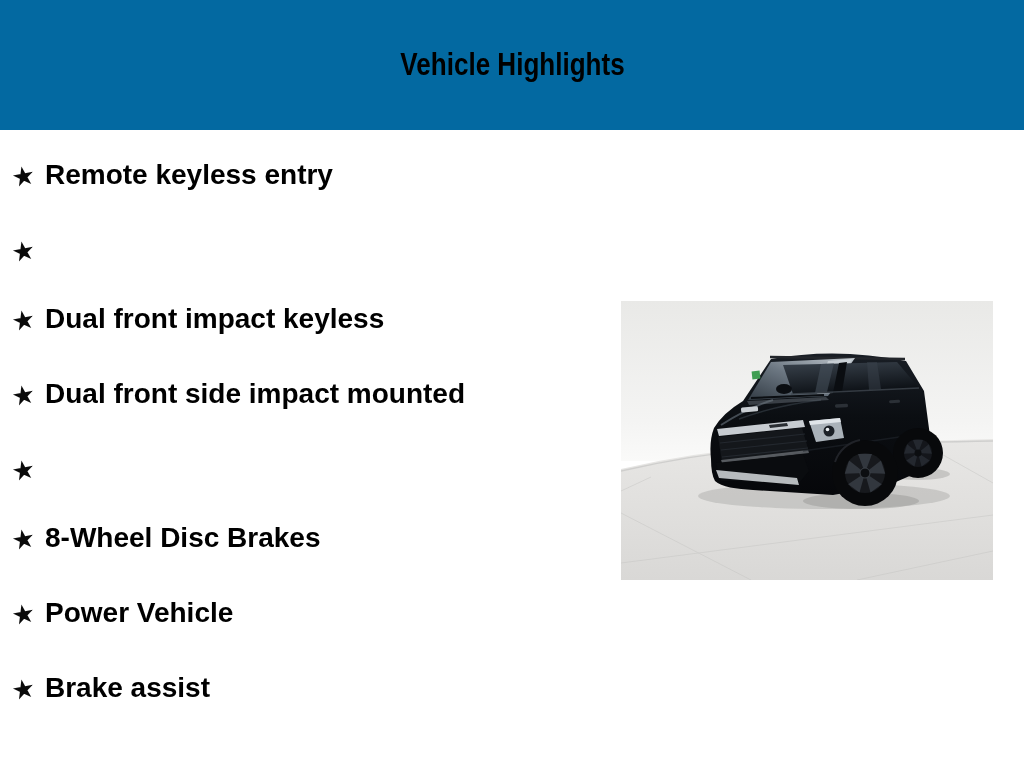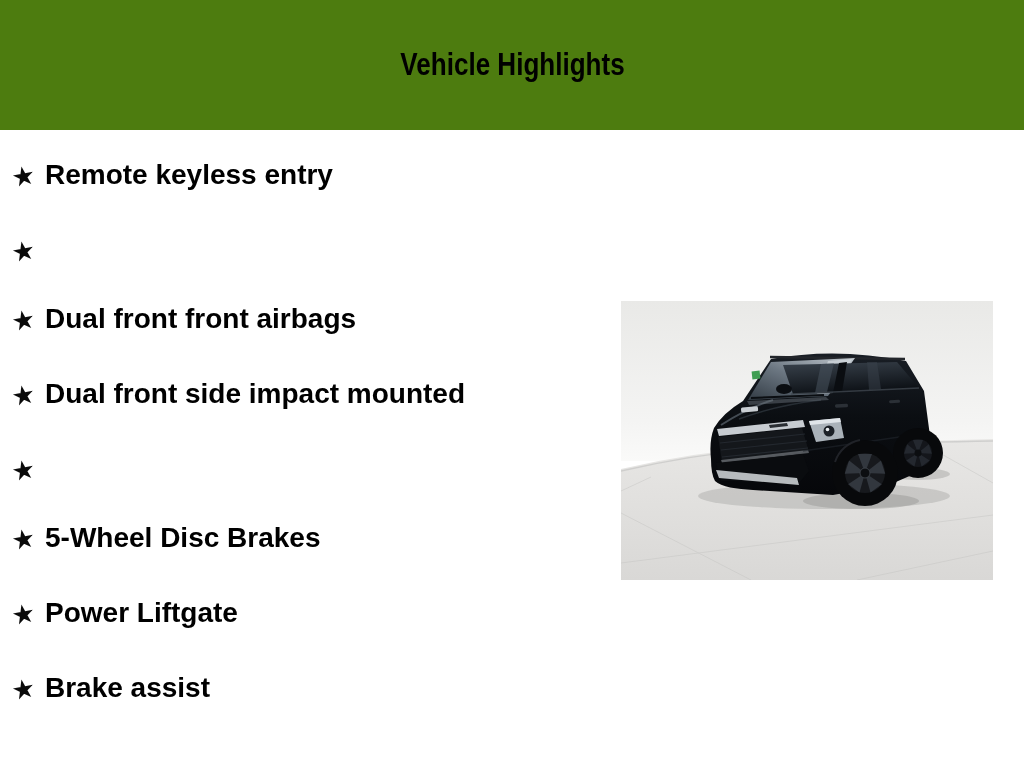--- a/index.html
+++ b/index.html
@@ -6,21 +6,21 @@
   html, body { margin: 0; padding: 0; }
   body {
     width: 1024px; height: 768px;
     background: #ffffff;
     font-family: "Liberation Sans", sans-serif;
     overflow: hidden;
     position: relative;
   }
   .banner {
     width: 1024px; height: 130px;
-    background: #4d7c0f;
+    background: #0369a1;
     display: flex; align-items: center; justify-content: center;
   }
   .banner h1 {
     margin: 0;
     font-size: 31px;
     font-weight: bold;
     color: #000000;
     letter-spacing: 0px;
     transform: scaleX(0.84);
     transform-origin: center;
@@ -75,36 +75,36 @@
     <ul class="features">
       <li>
         <span class="star">★</span>
         <span class="feature-text">Remote keyless entry</span>
       </li>
       <li>
         <span class="star">★</span>
       </li>
       <li>
         <span class="star">★</span>
-        <span class="feature-text">Dual front front airbags</span>
+        <span class="feature-text">Dual front impact keyless</span>
       </li>
       <li>
         <span class="star">★</span>
         <span class="feature-text">Dual front side impact mounted</span>
       </li>
       <li>
         <span class="star">★</span>
       </li>
       <li>
         <span class="star">★</span>
-        <span class="feature-text">5-Wheel Disc Brakes</span>
-      </li>
-      <li>
-        <span class="star">★</span>
-        <span class="feature-text">Power Liftgate</span>
+        <span class="feature-text">8-Wheel Disc Brakes</span>
+      </li>
+      <li>
+        <span class="star">★</span>
+        <span class="feature-text">Power Vehicle</span>
       </li>
       <li>
         <span class="star">★</span>
         <span class="feature-text">Brake assist</span>
       </li>
     </ul>
 
     <figure class="photo">
       <svg viewBox="0 0 372 279" width="372" height="279" role="img">
         <defs>

